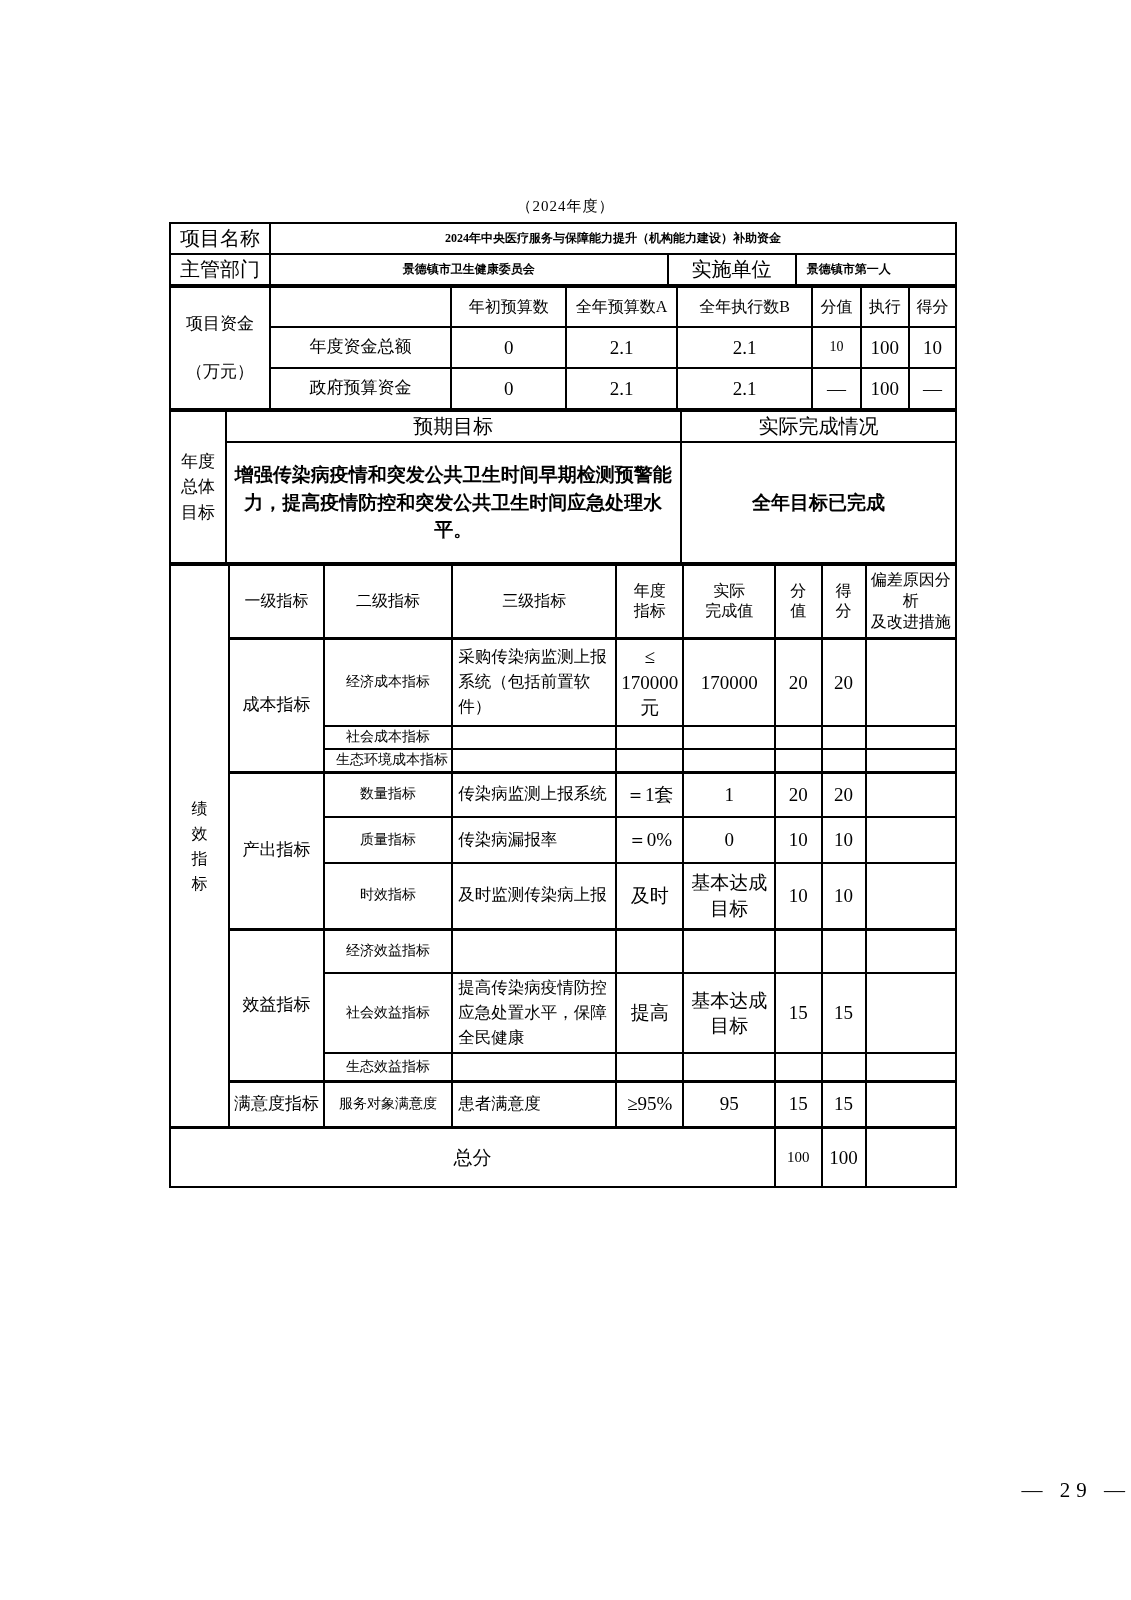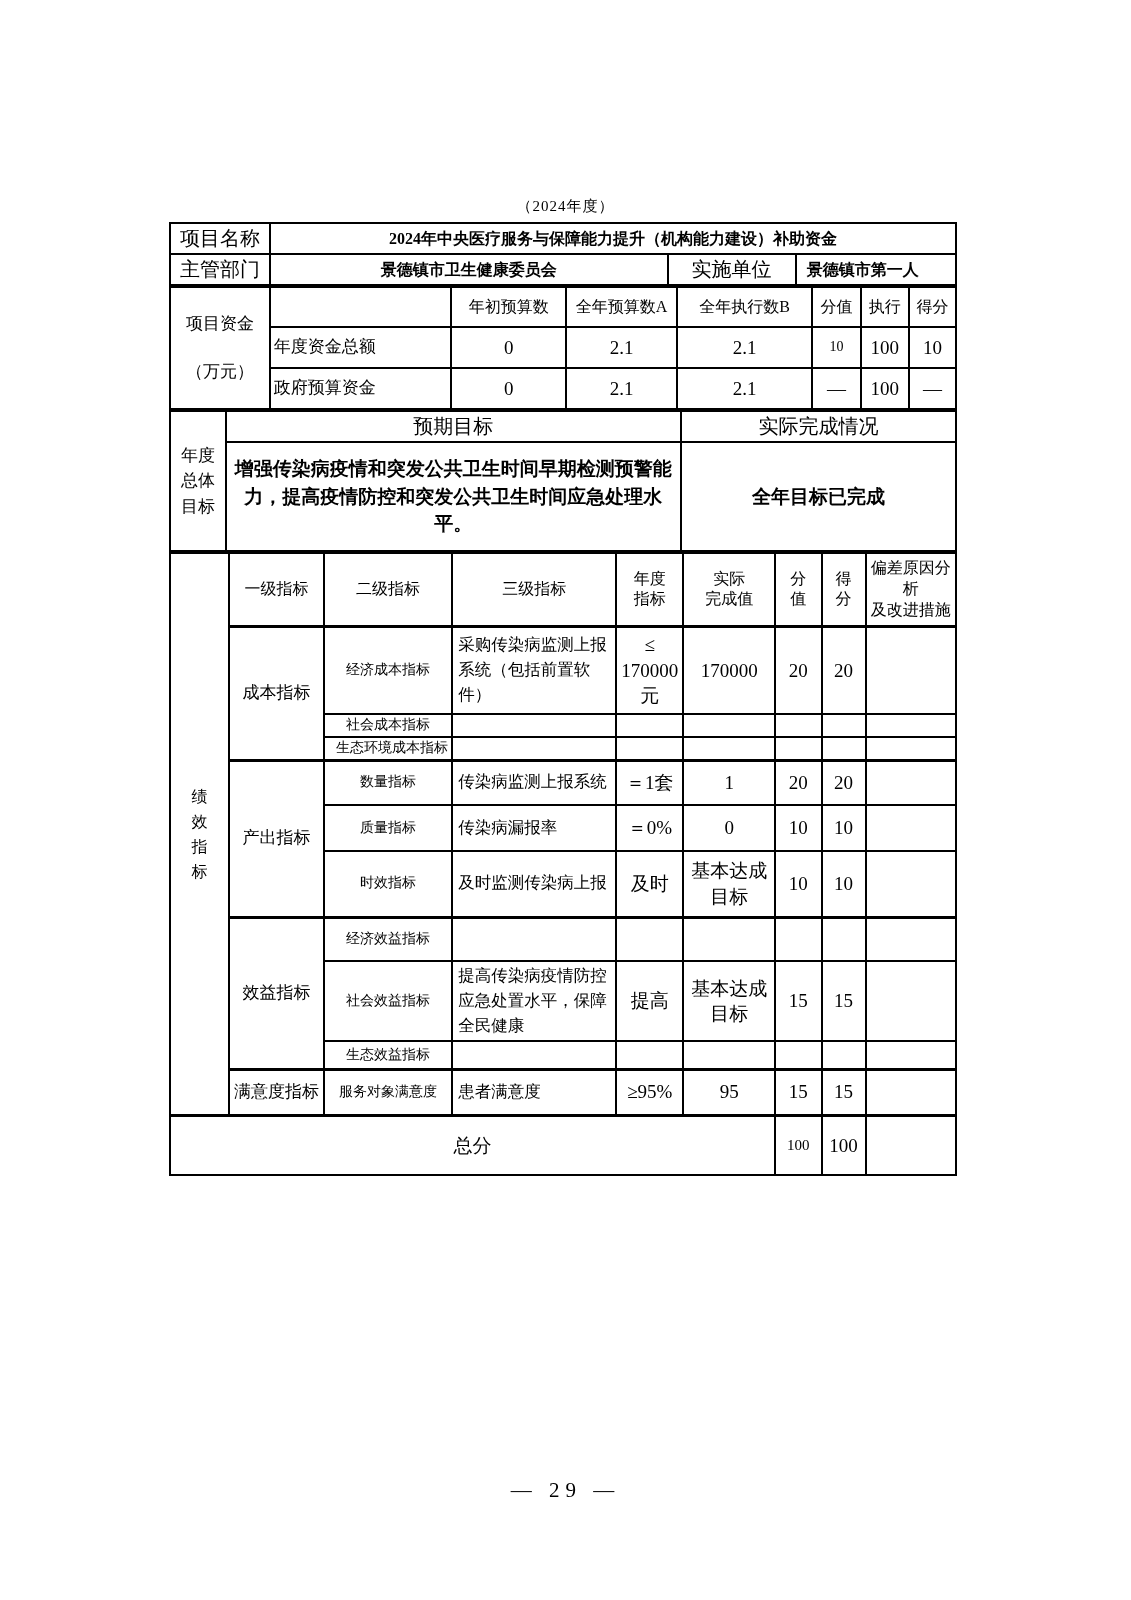--- a/index.html
+++ b/index.html
@@ -9,34 +9,34 @@
          font-size:38px;font-weight:bold;letter-spacing:3px;margin:0;}
   .subtitle{position:absolute;top:197px;left:0;width:100%;text-align:center;font-size:15px;letter-spacing:1px;}
   .tablewrap{position:absolute;left:169px;top:222px;width:788px;}
   table{border-collapse:collapse;width:100%;table-layout:fixed;}
   .tablewrap table + table{margin-top:-2px;}
   td{border:2px solid #000;text-align:center;vertical-align:middle;
      font-size:17px;padding:1px 3px;white-space:pre-line;overflow:hidden;line-height:1.35;}
   tr.sep > td{border-top-width:4px;}
   tr.thick > td{border-top-width:3px;}
   .lab{font-size:20px;}
-  .bold{font-weight:bold;font-size:16px;}
-  .left{text-align:left;}
+  .bold{font-weight:bold;font-size:12px;}
+  .left{text-align:center;}
   .clip{white-space:nowrap;overflow:hidden;text-align:left;padding-left:10px;}
   .hdr{font-size:16px;line-height:1.3;}
   .num{font-size:19px;font-family:"Liberation Serif","DejaVu Serif",serif;}
   .snum{font-size:14px;}
-  .goal{font-weight:bold;font-size:19px;line-height:1.45;padding:12px 4px;}
+  .goal{font-weight:bold;font-size:19px;line-height:1.45;padding:18px 4px;}
   .vtext{width:19px;margin:12px auto;line-height:25px;word-break:break-all;font-size:16px;}
   .w2{width:40px;margin:0 auto;line-height:1.5;word-break:break-all;font-size:17px;}
   .twoline span{display:block;line-height:1.45;}
   .c-l2{font-size:14px;white-space:nowrap;padding:1px 11px;}
   .c-l3{text-align:left;font-size:16.5px;line-height:1.5;padding:2px 5px;}
   .big{font-size:19px;}
-  .pagenum{position:absolute;top:1478px;left:0;width:100%;text-align:center;font-size:21px;letter-spacing:6px;}
+  .pagenum{position:absolute;top:1478px;left:0;width:100%;text-align:right;font-size:21px;letter-spacing:6px;}
 </style>
 </head>
 <body>
 
 <div class="page">
 
   <div class="subtitle">（2024年度）</div>
 
   <div class="tablewrap">
 

